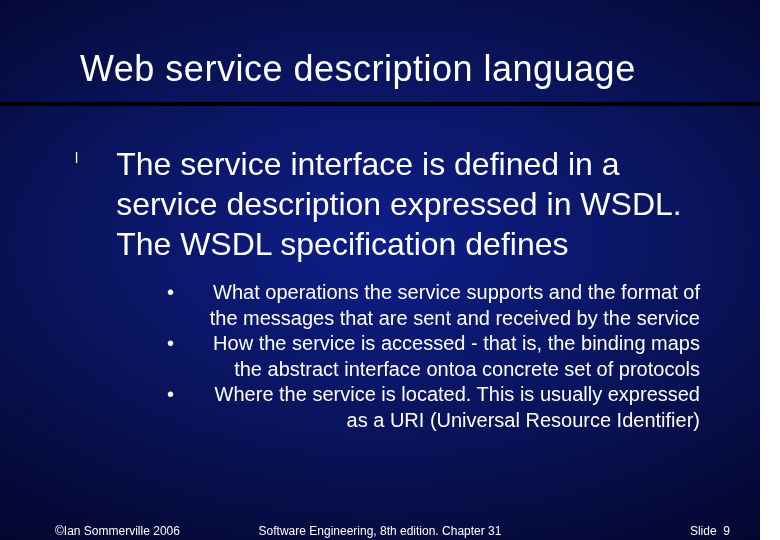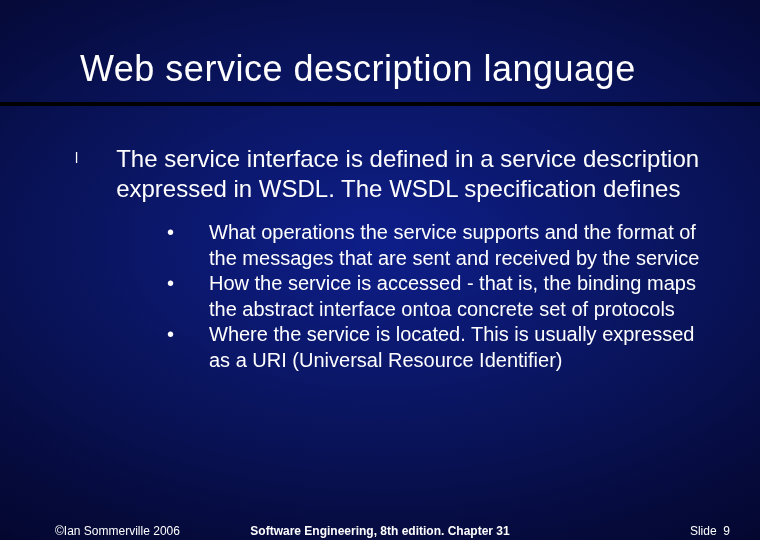--- a/index.html
+++ b/index.html
@@ -42,21 +42,21 @@
     align-items: flex-start;
     gap: 38px;
     margin-bottom: 12px;
   }
   .main-bullet {
     font-size: 14px;
     line-height: 28px;
     flex-shrink: 0;
   }
   .main-text {
-    font-size: 24px;
+    font-size: 32px;
     line-height: 1.25;
   }
   .sub-list {
     padding-left: 92px;
     padding-top: 4px;
   }
   .sub-item {
     display: flex;
     align-items: flex-start;
     gap: 32px;
@@ -64,35 +64,36 @@
   }
   .sub-bullet {
     font-size: 20px;
     line-height: 1.25;
     flex-shrink: 0;
     width: 10px;
   }
   .sub-text {
     font-size: 20px;
     line-height: 1.28;
+    text-align: right;
   }
   .footer {
     position: absolute;
     bottom: 2px;
     left: 0;
     width: 100%;
     display: flex;
     justify-content: space-between;
     align-items: center;
     padding: 0 30px 0 55px;
     box-sizing: border-box;
     font-size: 12px;
   }
   .footer-center {
-    font-weight: bold;
+    font-weight: normal;
     position: absolute;
     left: 50%;
     transform: translateX(-50%);
   }
   .footer-right {
     margin-left: auto;
   }
 </style>
 </head>
 <body>

